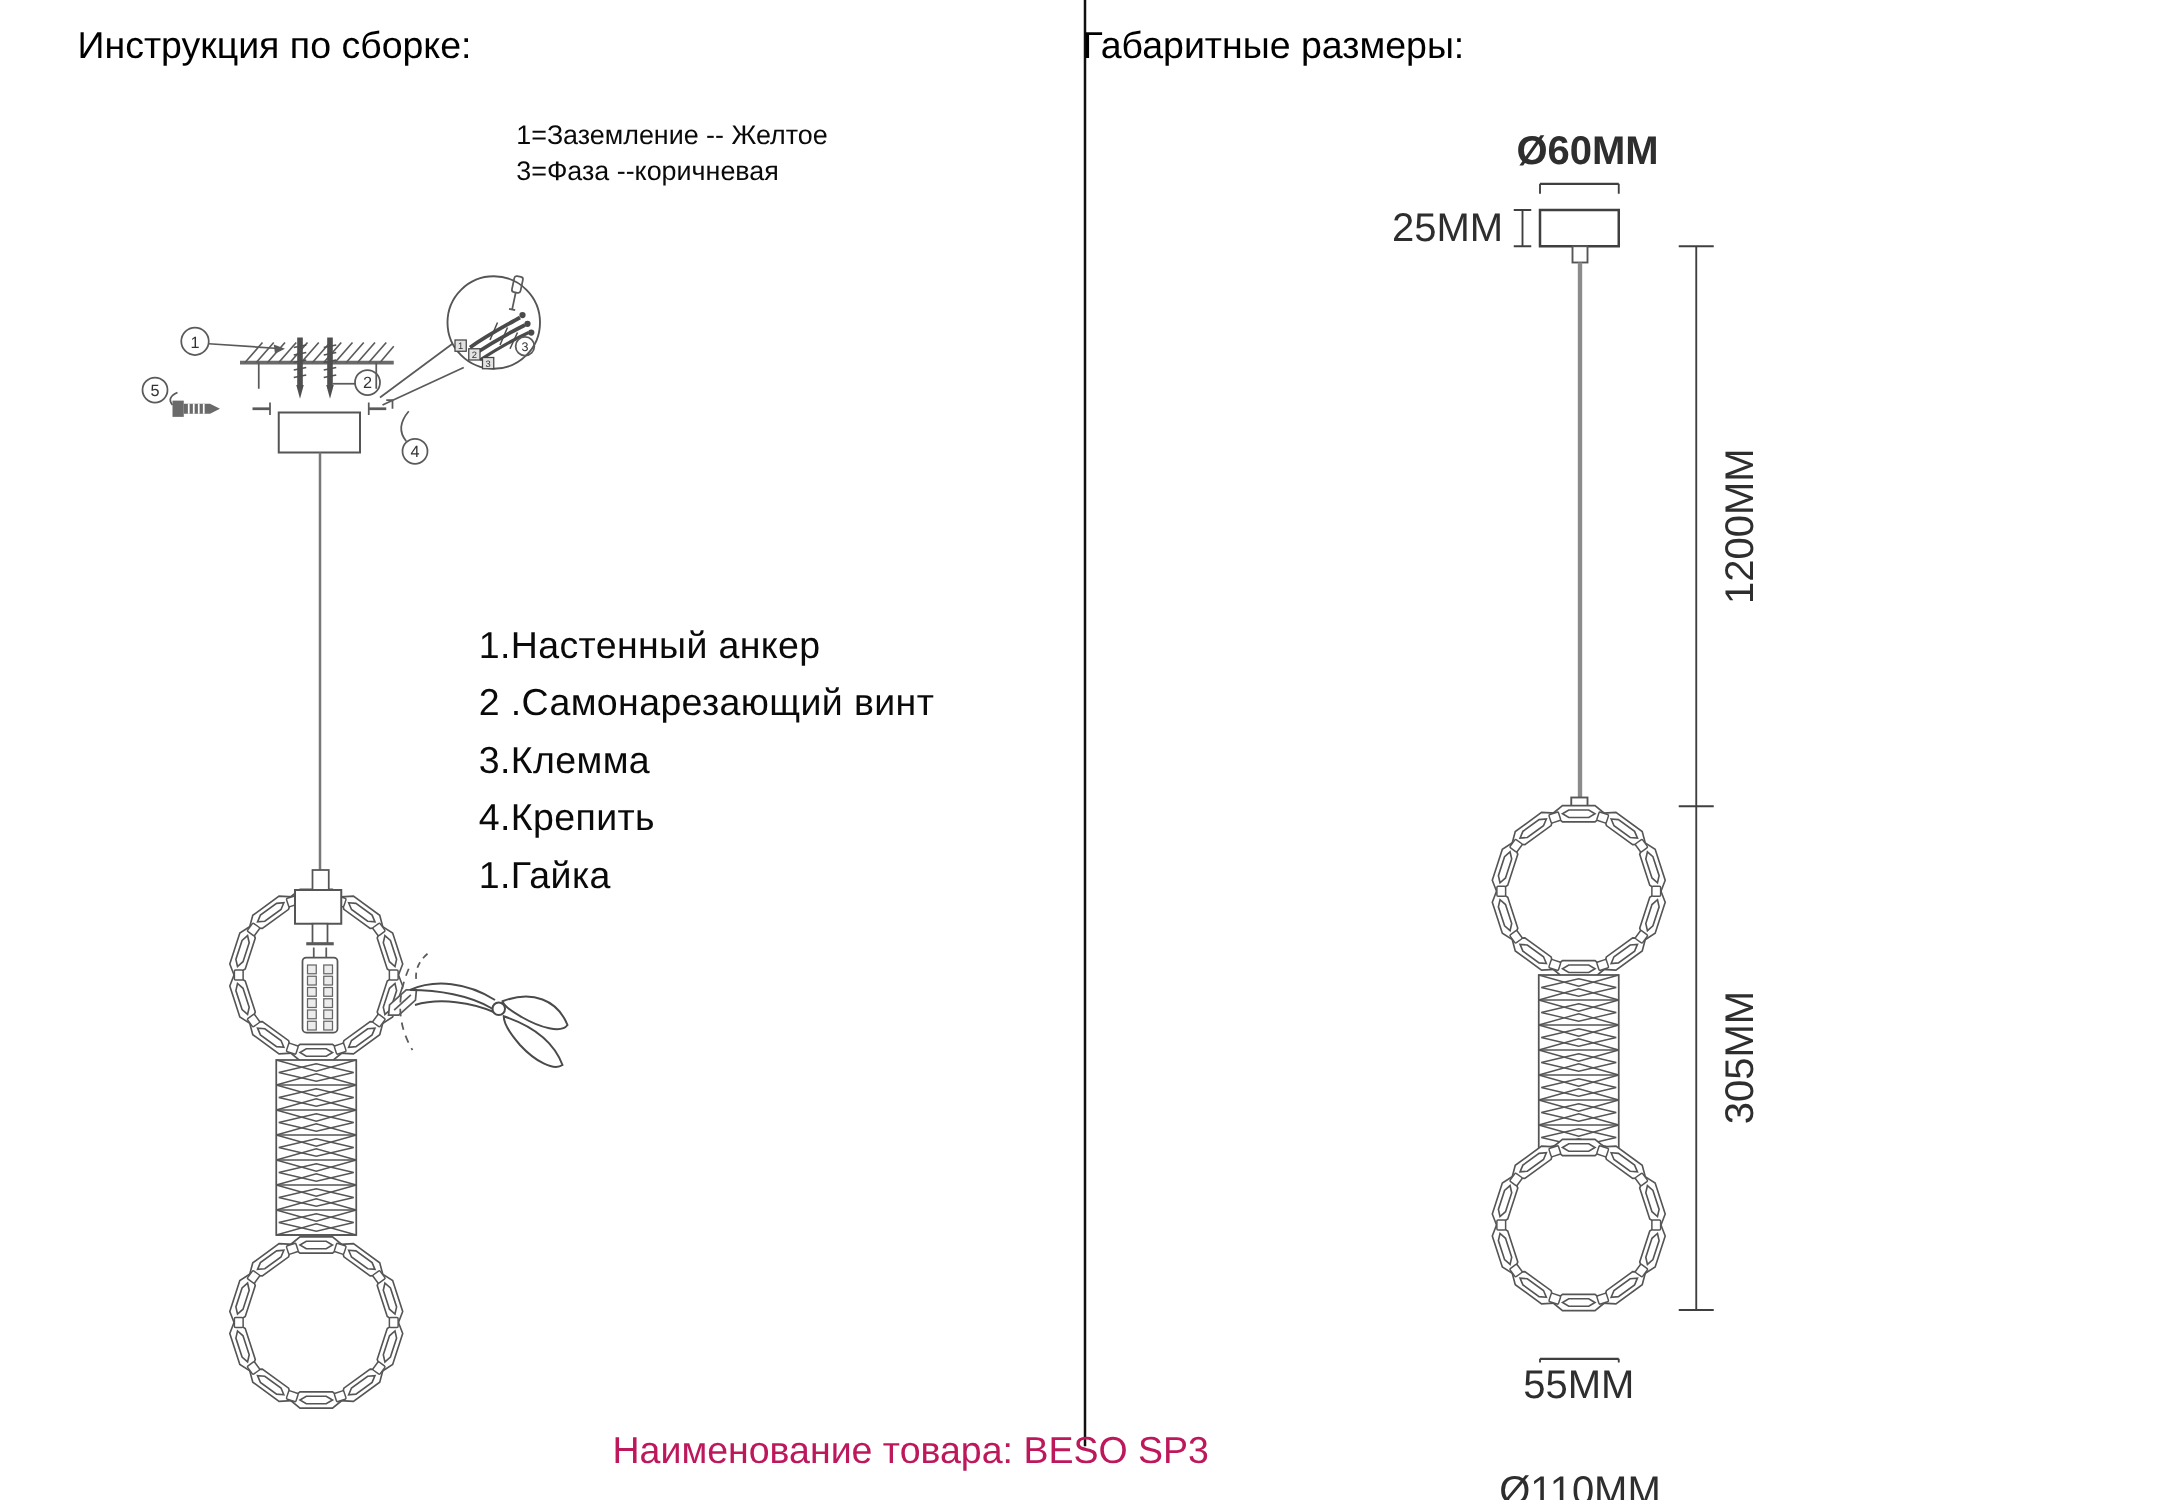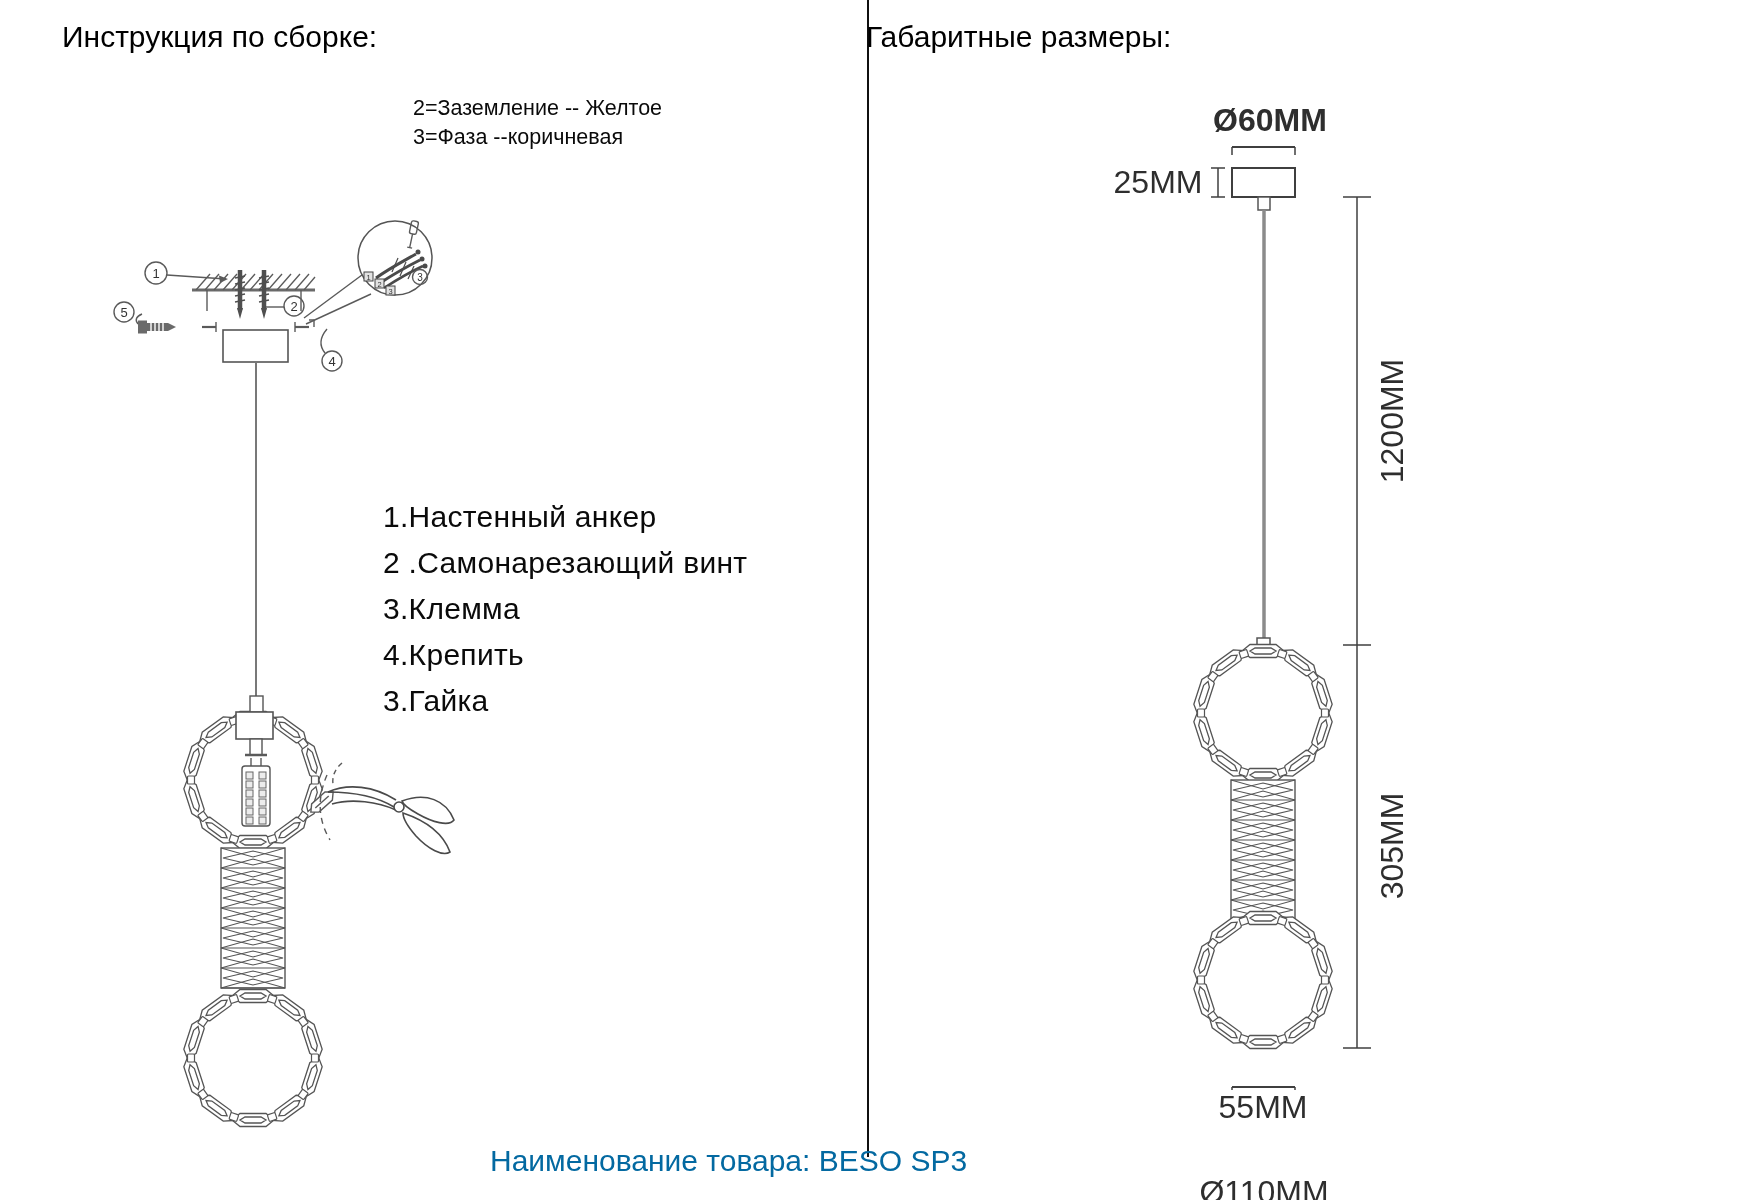--- a/index.html
+++ b/index.html
@@ -4,21 +4,21 @@
 <style>
   html,body{margin:0;padding:0;}
   body{
     width:1740px;height:1200px;position:relative;overflow:hidden;
     background:#ffffff;font-family:"Liberation Sans", sans-serif;color:#000;
   }
   .abs{position:absolute;}
   .panel-title{font-size:30px;color:#000;white-space:nowrap;}
   .legend{font-size:21.5px;line-height:29px;color:#0a0a0a;white-space:nowrap;}
   .parts{font-size:30px;line-height:46px;color:#0a0a0a;white-space:nowrap;letter-spacing:0.3px;}
-  .caption{font-size:30px;color:#0369a1;white-space:nowrap;}
+  .caption{font-size:30px;color:#be185d;white-space:nowrap;}
   .dim-label{font-size:32px;color:#2e2e2e;white-space:nowrap;}
   .center-x{transform:translateX(-50%);}
   .rot90{transform:translate(-50%,-50%) rotate(-90deg);}
   .divider{background:#101010;}
   svg{display:block;}
   svg text{font-family:"Liberation Sans", sans-serif;fill:#333;stroke:none;}
 </style>
 </head>
 <body>
 
@@ -79,30 +79,30 @@
     </g>
   </defs>
 </svg>
 
 <div class="abs divider" style="left:867px;top:0;width:2px;height:1157px;"></div>
 
 <div class="abs panel-title" style="left:62px;top:20px;">Инструкция по сборке:</div>
 <div class="abs panel-title" style="left:866px;top:20px;">Габаритные размеры:</div>
 
 <div class="abs legend" style="left:413px;top:94px;">
-  <div>2=Заземление -- Желтое</div>
+  <div>1=Заземление -- Желтое</div>
   <div>3=Фаза --коричневая</div>
 </div>
 
 <div class="abs parts" style="left:383px;top:494px;">
   <div>1.Настенный анкер</div>
   <div>2 .Самонарезающий винт</div>
   <div>3.Клемма</div>
   <div>4.Крепить</div>
-  <div>3.Гайка</div>
+  <div>1.Гайка</div>
 </div>
 
 <svg class="abs" style="left:80px;top:180px;" width="420" height="960" viewBox="0 0 420 960">
   <g fill="none" stroke="#5a5a5a" stroke-width="1.4">
 
     <g>
       <line x1="112" y1="110" x2="235" y2="110" stroke-width="3" stroke="#6a6a6a"></line>
       <g stroke-width="1.3">
         <line x1="116" y1="110" x2="130" y2="94"></line>
           <line x1="125" y1="110" x2="139" y2="94"></line>

